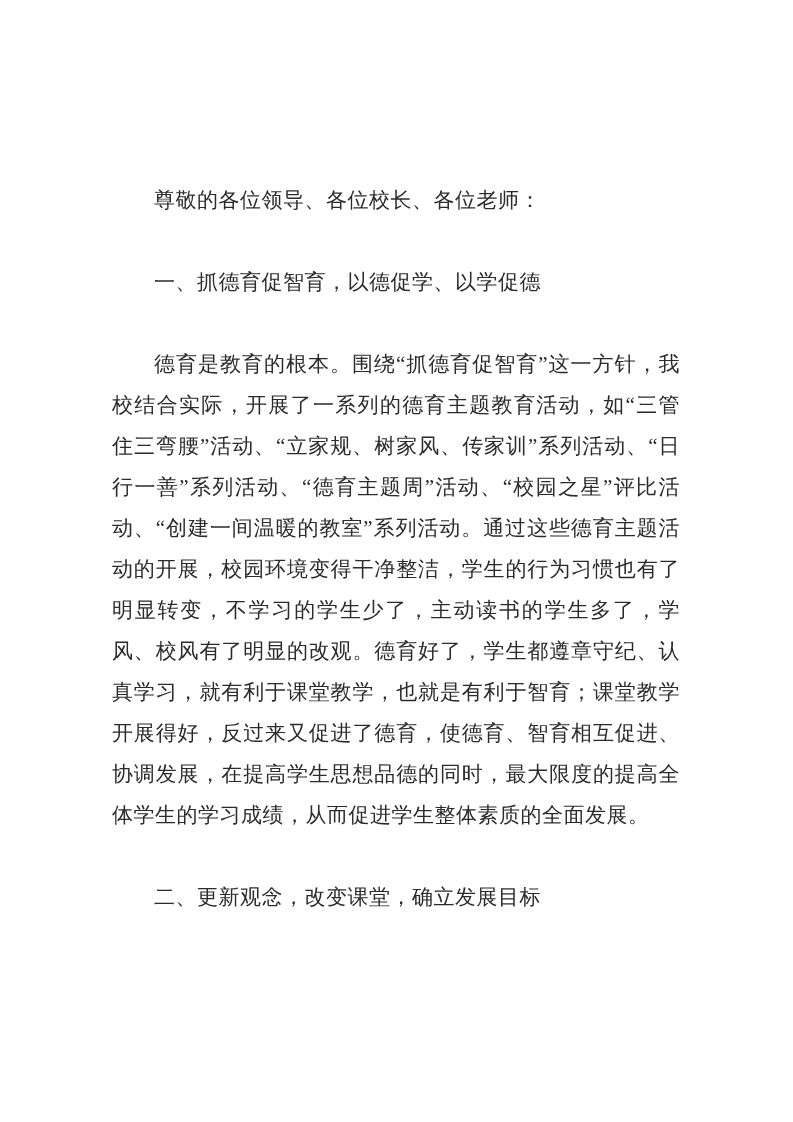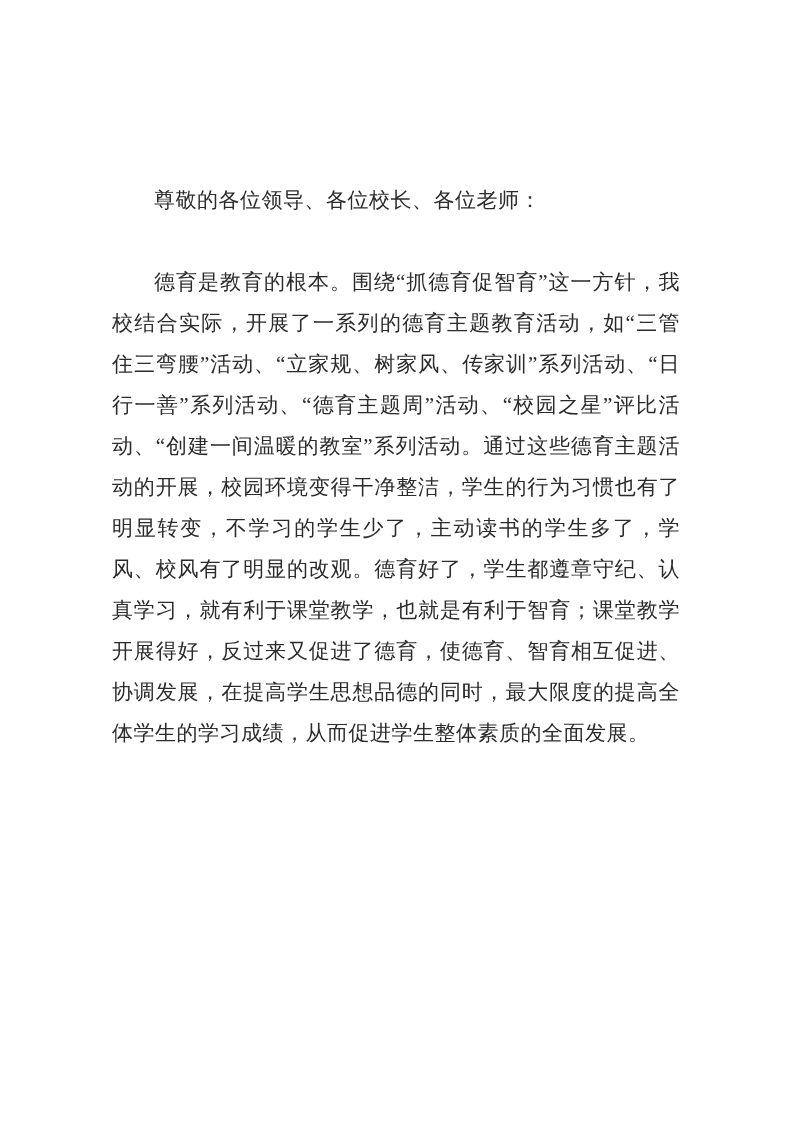--- a/index.html
+++ b/index.html
@@ -41,16 +41,18 @@
     text-align:left;
   }
 </style>
 </head>
 <body>
 
 <div class="page">
   <p>尊敬的各位领导、各位校长、各位老师：</p>
 
 
+  <p class="heading">一、抓德育促智育，以德促学、以学促德</p>
 
   <p>德育是教育的根本。围绕“抓德育促智育”这一方针，我校结合实际，开展了一系列的德育主题教育活动，如“三管住三弯腰”活动、“立家规、树家风、传家训”系列活动、“日行一善”系列活动、“德育主题周”活动、“校园之星”评比活动、“创建一间温暖的教室”系列活动。通过这些德育主题活动的开展，校园环境变得干净整洁，学生的行为习惯也有了明显转变，不学习的学生少了，主动读书的学生多了，学风、校风有了明显的改观。德育好了，学生都遵章守纪、认真学习，就有利于课堂教学，也就是有利于智育；课堂教学开展得好，反过来又促进了德育，使德育、智育相互促进、协调发展，在提高学生思想品德的同时，最大限度的提高全体学生的学习成绩，从而促进学生整体素质的全面发展。</p>
 
+  <p class="heading">二、更新观念，改变课堂，确立发展目标</p>
 </div>
 
 </body></html>

